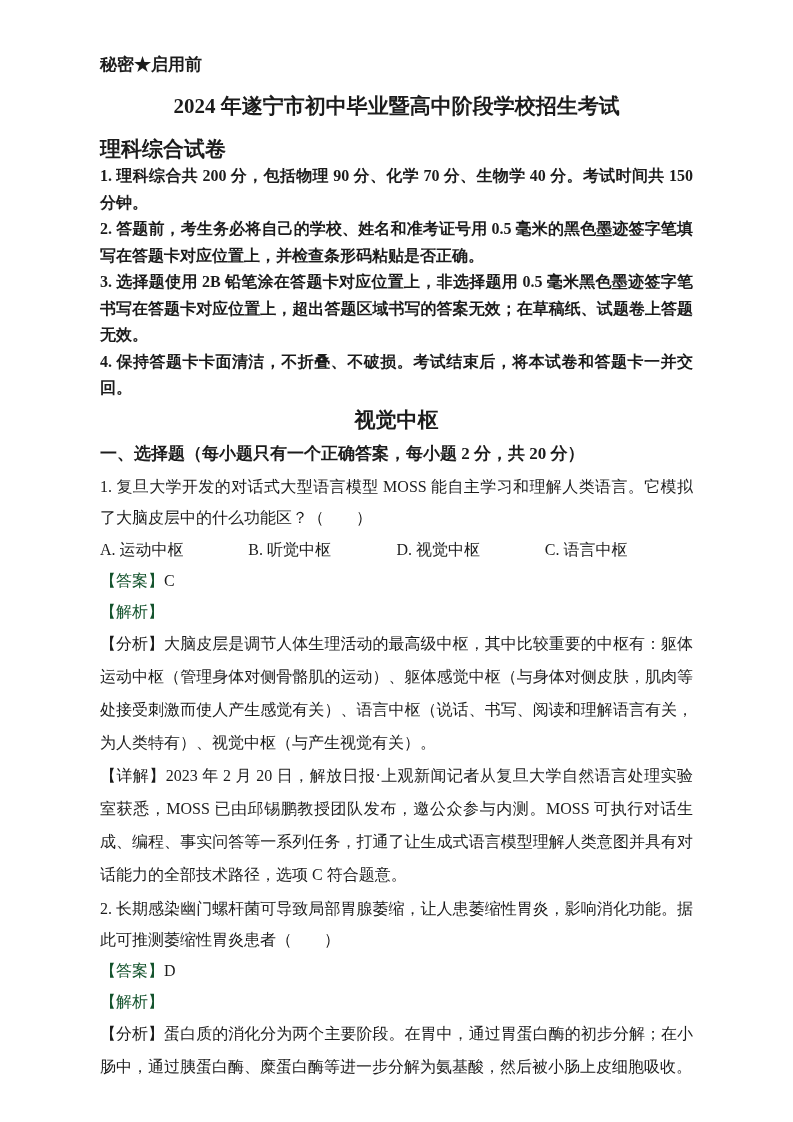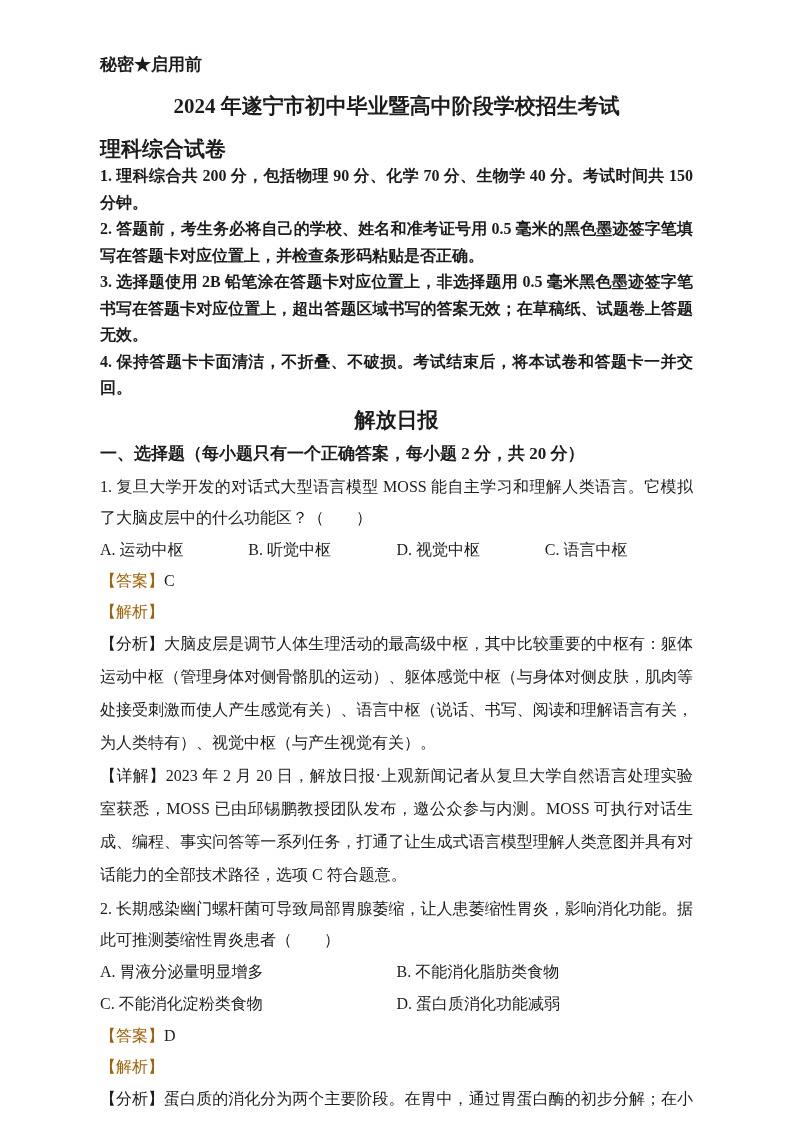--- a/index.html
+++ b/index.html
@@ -78,21 +78,21 @@
     flex-wrap: wrap;
     font-size: 16px;
     line-height: 32px;
     margin-top: 1px;
   }
   .options-grid .opt { width: 50%; }
   .answer-line, .analysis-line {
     font-size: 16px;
     line-height: 31px;
   }
-  .marker { color: #a16207; }
+  .marker { color: #14532d; }
   .para {
     font-size: 16px;
     line-height: 33px;
     text-align: justify;
   }
   .q-block { margin-top: 2px; }
 </style>
 </head>
 <body>
 
@@ -104,21 +104,21 @@
     <h1 class="exam-title">2024 年遂宁市初中毕业暨高中阶段学校招生考试</h1>
     <h2 class="exam-subtitle">理科综合试卷</h2>
 
     <div>
       <p class="notice-item">1. 理科综合共 200 分，包括物理 90 分、化学 70 分、生物学 40 分。考试时间共 150 分钟。</p>
       <p class="notice-item">2. 答题前，考生务必将自己的学校、姓名和准考证号用 0.5 毫米的黑色墨迹签字笔填写在答题卡对应位置上，并检查条形码粘贴是否正确。</p>
       <p class="notice-item">3. 选择题使用 2B 铅笔涂在答题卡对应位置上，非选择题用 0.5 毫米黑色墨迹签字笔书写在答题卡对应位置上，超出答题区域书写的答案无效；在草稿纸、试题卷上答题无效。</p>
       <p class="notice-item">4. 保持答题卡卡面清洁，不折叠、不破损。考试结束后，将本试卷和答题卡一并交回。</p>
     </div>
 
-    <h2 class="part-title">解放日报</h2>
+    <h2 class="part-title">视觉中枢</h2>
     <h3 class="mcq-heading">一、选择题（每小题只有一个正确答案，每小题 2 分，共 20 分）</h3>
 
     <div class="q-block">
       <p class="stem">1. 复旦大学开发的对话式大型语言模型 MOSS 能自主学习和理解人类语言。它模拟了大脑皮层中的什么功能区？（　　）</p>
       <div class="options-row">
         <span class="opt">A. 运动中枢</span>
         <span class="opt">B. 听觉中枢</span>
         <span class="opt">D. 视觉中枢</span>
         <span class="opt">C. 语言中枢</span>
       </div>
@@ -127,26 +127,20 @@
       </p>
       <p class="analysis-line">
         <span class="marker">【解析】</span>
       </p>
       <p class="para">【分析】大脑皮层是调节人体生理活动的最高级中枢，其中比较重要的中枢有：躯体运动中枢（管理身体对侧骨骼肌的运动）、躯体感觉中枢（与身体对侧皮肤，肌肉等处接受刺激而使人产生感觉有关）、语言中枢（说话、书写、阅读和理解语言有关，为人类特有）、视觉中枢（与产生视觉有关）。</p>
       <p class="para">【详解】2023 年 2 月 20 日，解放日报·上观新闻记者从复旦大学自然语言处理实验室获悉，MOSS 已由邱锡鹏教授团队发布，邀公众参与内测。MOSS 可执行对话生成、编程、事实问答等一系列任务，打通了让生成式语言模型理解人类意图并具有对话能力的全部技术路径，选项 C 符合题意。</p>
     </div>
 
     <div class="q-block">
       <p class="stem">2. 长期感染幽门螺杆菌可导致局部胃腺萎缩，让人患萎缩性胃炎，影响消化功能。据此可推测萎缩性胃炎患者（　　）</p>
-      <div class="options-grid">
-        <span class="opt">A. 胃液分泌量明显增多</span>
-        <span class="opt">B. 不能消化脂肪类食物</span>
-        <span class="opt">C. 不能消化淀粉类食物</span>
-        <span class="opt">D. 蛋白质消化功能减弱</span>
-      </div>
       <p class="answer-line">
         <span class="marker">【答案】</span><span>D</span>
       </p>
       <p class="analysis-line">
         <span class="marker">【解析】</span>
       </p>
       <p class="para">【分析】蛋白质的消化分为两个主要阶段。在胃中，通过胃蛋白酶的初步分解；在小肠中，通过胰蛋白酶、糜蛋白酶等进一步分解为氨基酸，然后被小肠上皮细胞吸收。</p>
     </div>
 
   </div>

